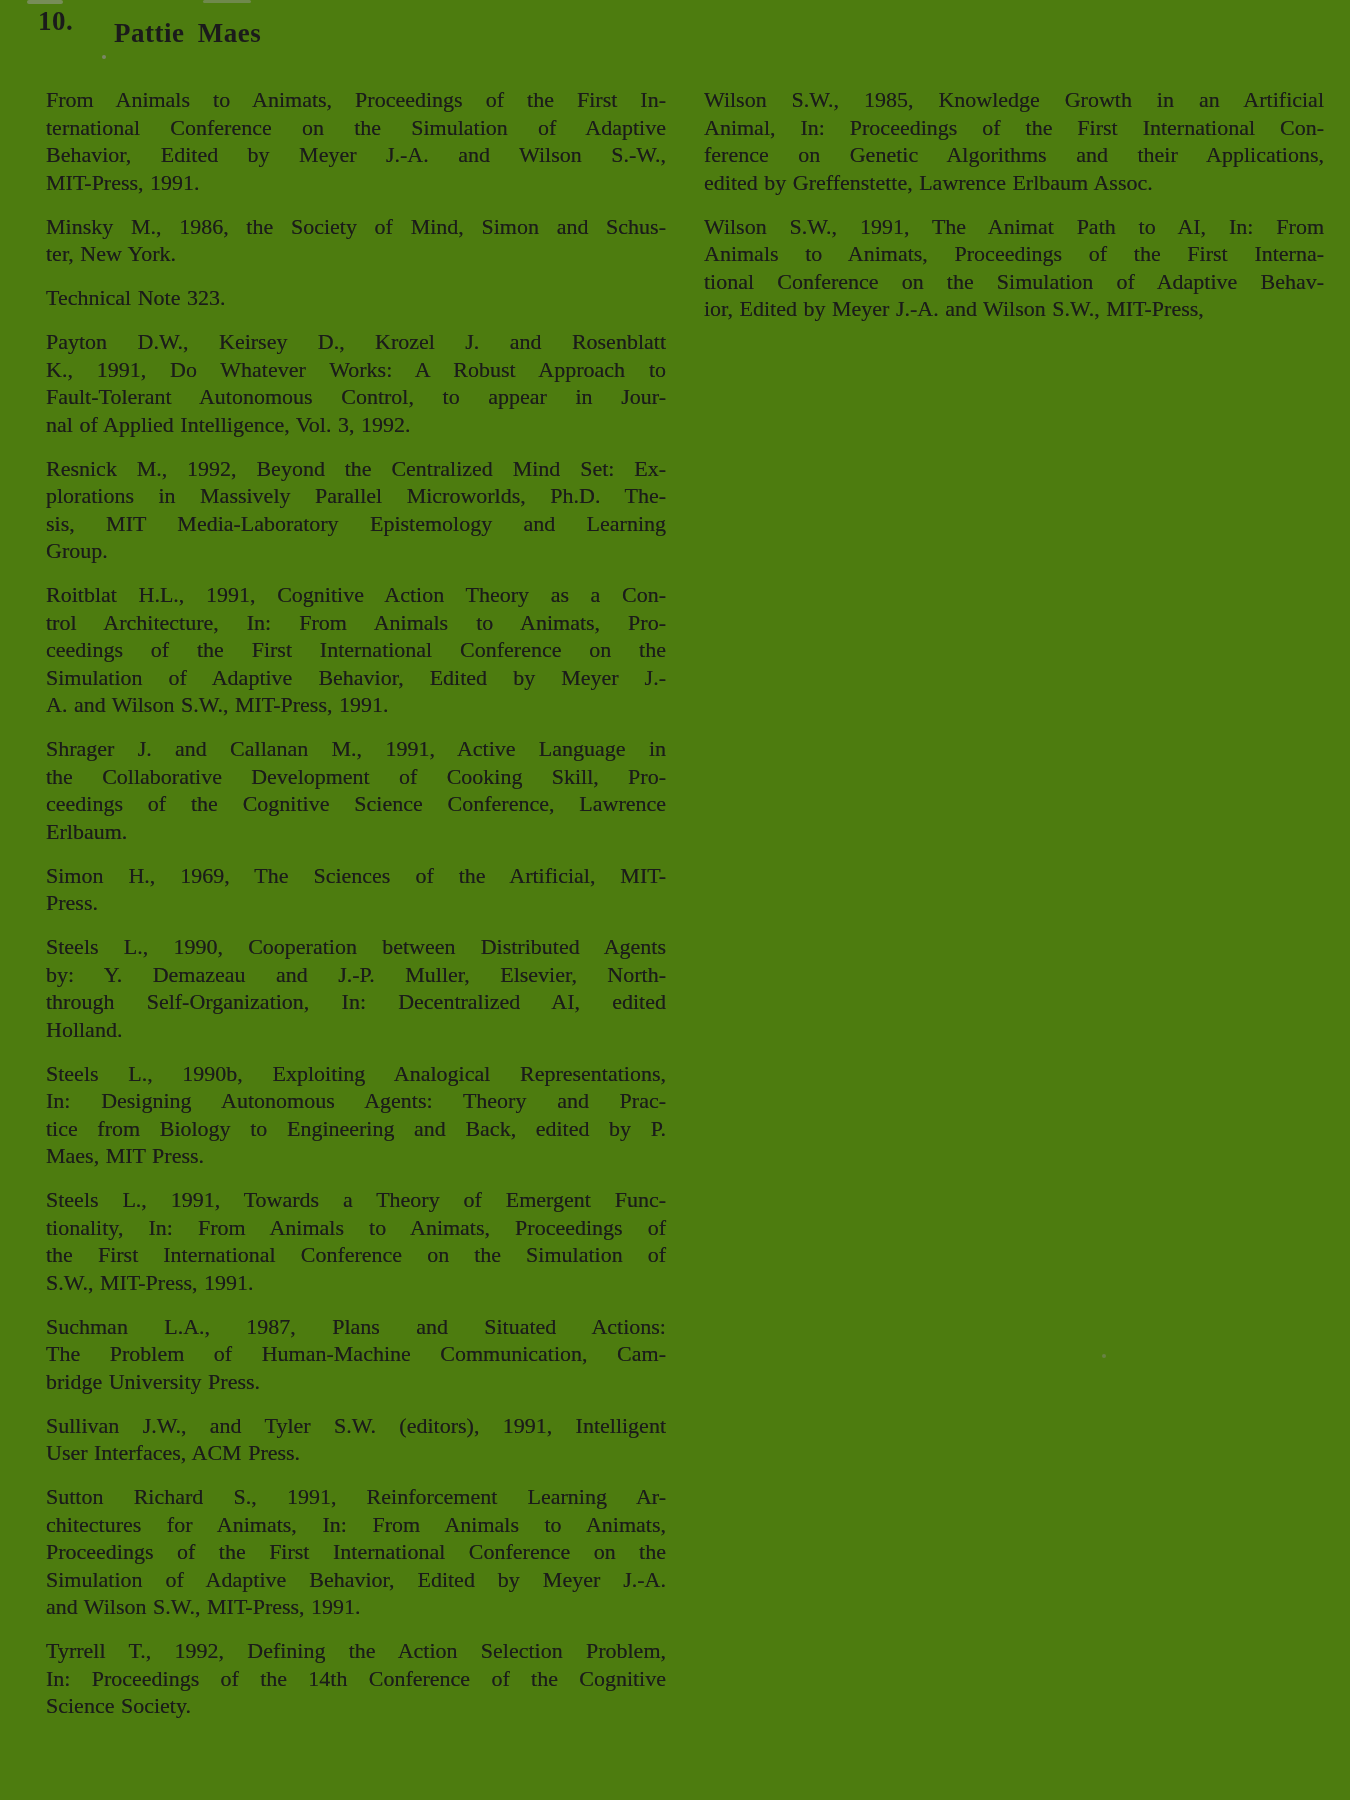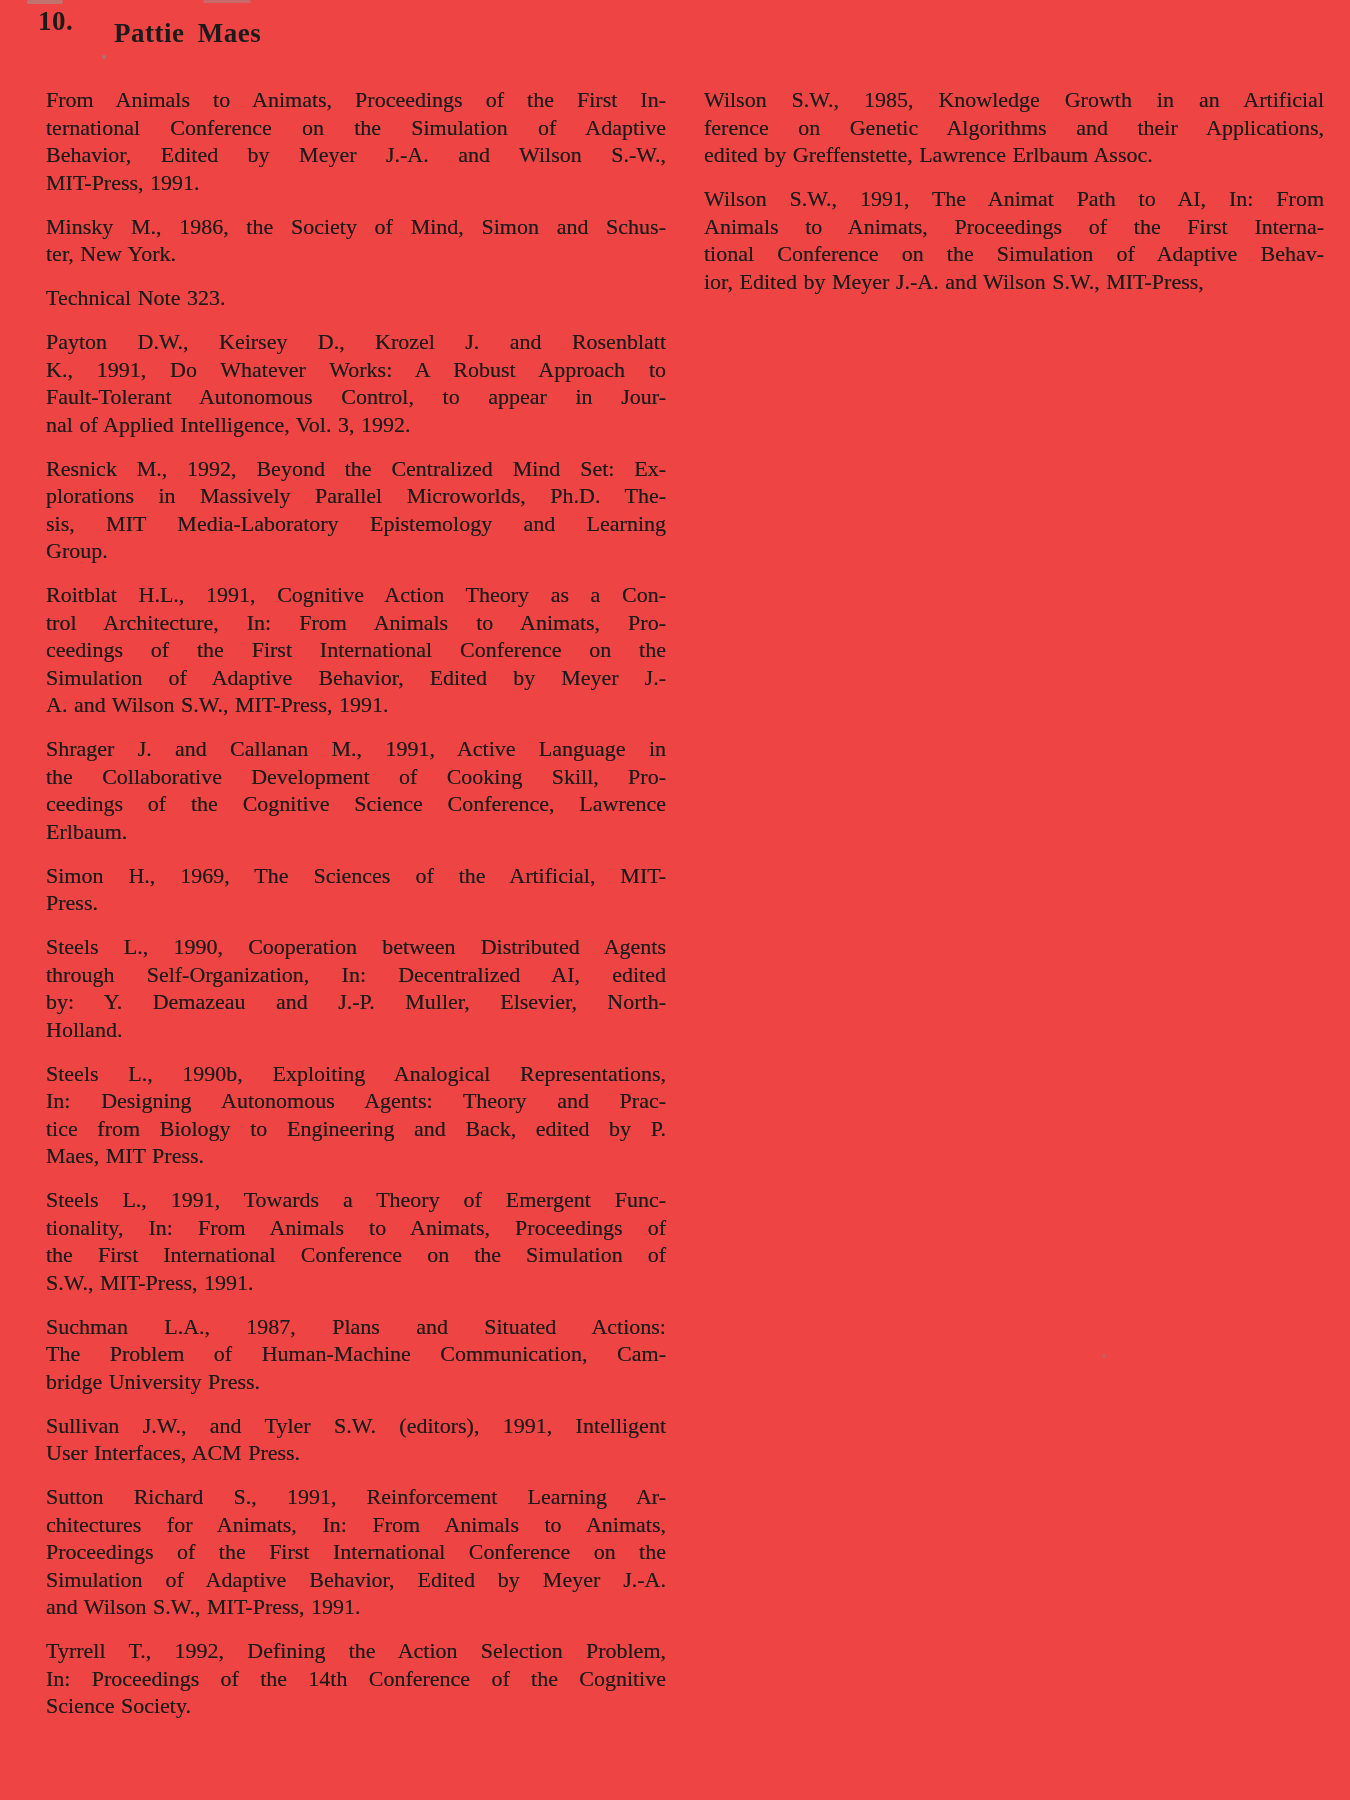--- a/index.html
+++ b/index.html
@@ -4,21 +4,21 @@
 <style>
   html, body { margin: 0; padding: 0; }
   body {
     width: 1350px; height: 1800px;
     background: #f6f6f4;
     font-family: "Liberation Serif", "DejaVu Serif", serif;
   }
   .page {
     position: relative;
     width: 1350px; height: 1800px;
-    background: #ef4444;
+    background: #4d7c0f;
     color: #1b1b1b;
     overflow: hidden;
   }
   .header { position: absolute; top: 6px; left: 0; width: 1350px; height: 40px; }
   .page-number {
     position: absolute; left: 38px; top: 0;
     font-weight: bold; font-size: 27px; letter-spacing: 0.5px;
   }
   .running-title {
     position: absolute; left: 114px; top: 12px;
@@ -106,22 +106,22 @@
         <span class="ln">the Collaborative Development of Cooking Skill, Pro-</span>
         <span class="ln">ceedings of the Cognitive Science Conference, Lawrence</span>
         <span class="ln">Erlbaum.</span>
       </div>
       <div class="ref">
         <span class="ln">Simon H., 1969, The Sciences of the Artificial, MIT-</span>
         <span class="ln">Press.</span>
       </div>
       <div class="ref">
         <span class="ln">Steels L., 1990, Cooperation between Distributed Agents</span>
+        <span class="ln">by: Y. Demazeau and J.-P. Muller, Elsevier, North-</span>
         <span class="ln">through Self-Organization, In: Decentralized AI, edited</span>
-        <span class="ln">by: Y. Demazeau and J.-P. Muller, Elsevier, North-</span>
         <span class="ln">Holland.</span>
       </div>
       <div class="ref">
         <span class="ln">Steels L., 1990b, Exploiting Analogical Representations,</span>
         <span class="ln">In: Designing Autonomous Agents: Theory and Prac-</span>
         <span class="ln">tice from Biology to Engineering and Back, edited by P.</span>
         <span class="ln">Maes, MIT Press.</span>
       </div>
       <div class="ref">
         <span class="ln">Steels L., 1991, Towards a Theory of Emergent Func-</span>
@@ -147,20 +147,21 @@
       </div>
       <div class="ref">
         <span class="ln">Tyrrell T., 1992, Defining the Action Selection Problem,</span>
         <span class="ln">In: Proceedings of the 14th Conference of the Cognitive</span>
         <span class="ln">Science Society.</span>
       </div>
     </div>
   <div class="col col-right">
       <div class="ref">
         <span class="ln">Wilson S.W., 1985, Knowledge Growth in an Artificial</span>
+        <span class="ln">Animal, In: Proceedings of the First International Con-</span>
         <span class="ln">ference on Genetic Algorithms and their Applications,</span>
         <span class="ln">edited by Greffenstette, Lawrence Erlbaum Assoc.</span>
       </div>
       <div class="ref">
         <span class="ln">Wilson S.W., 1991, The Animat Path to AI, In: From</span>
         <span class="ln">Animals to Animats, Proceedings of the First Interna-</span>
         <span class="ln">tional Conference on the Simulation of Adaptive Behav-</span>
         <span class="ln">ior, Edited by Meyer J.-A. and Wilson S.W., MIT-Press,</span>
       </div>
     </div>

